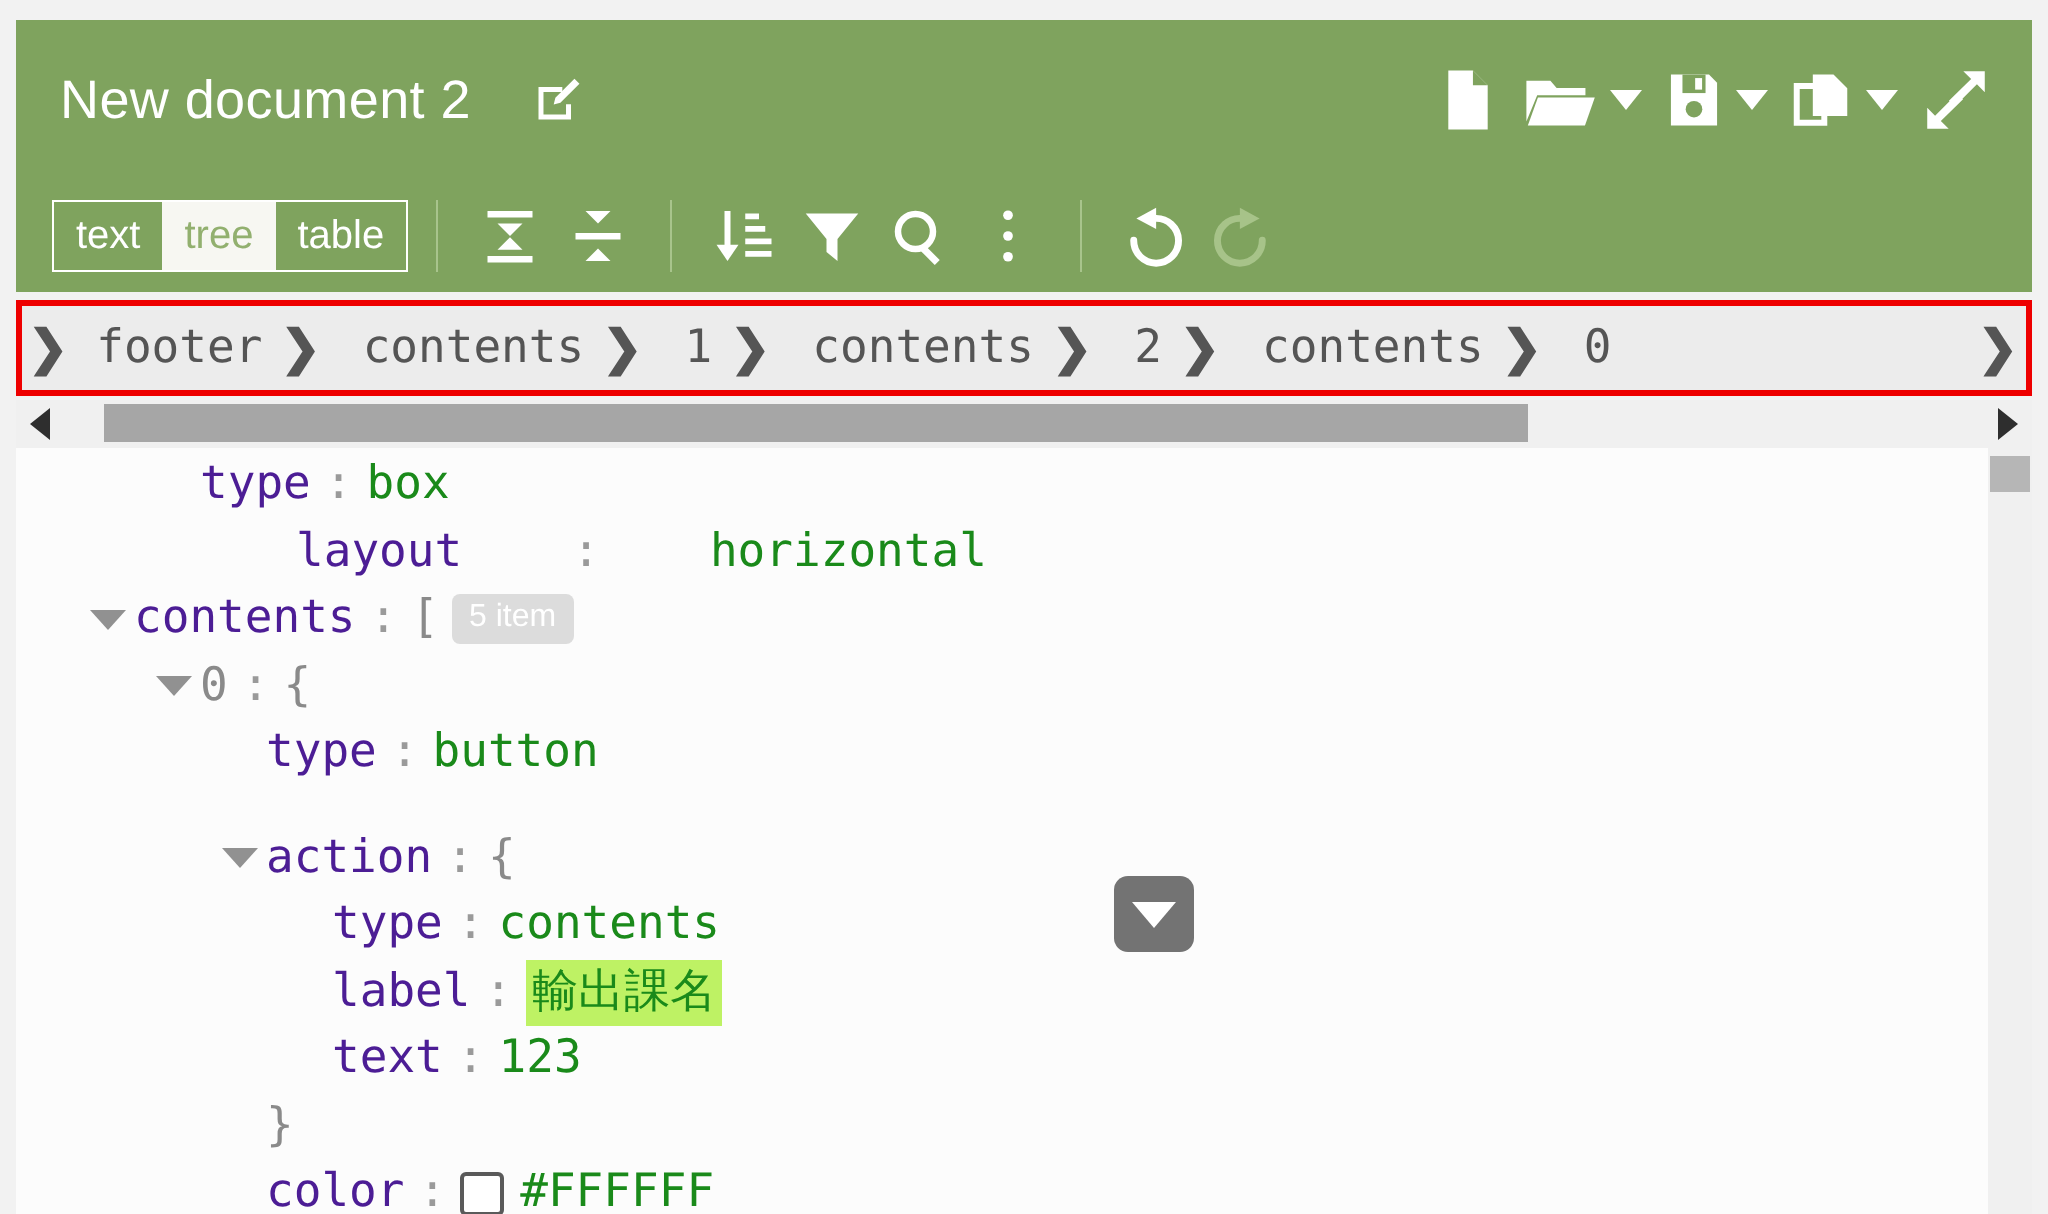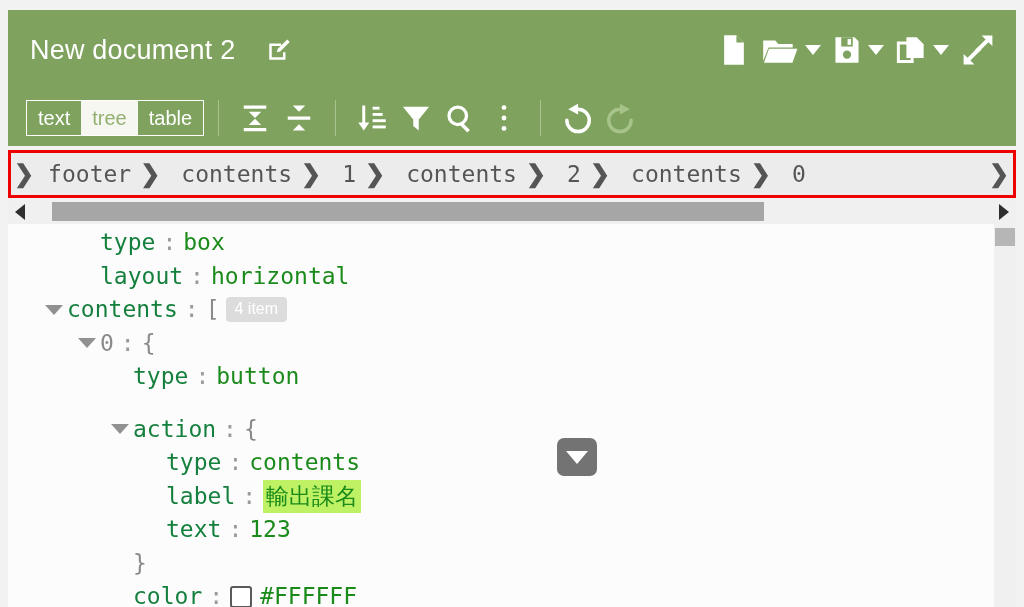--- a/index.html
+++ b/index.html
@@ -235,21 +235,21 @@
     cursor: pointer;
   }
   .tri i {
     display: block;
     width: 0; height: 0;
     border-left: 9px solid transparent;
     border-right: 9px solid transparent;
     border-top: 10px solid #919191;
   }
   .tri.blank { cursor: default; }
-  .key  { color: #15803d; }
+  .key  { color: #4c1d95; }
   .idx  { color: #8a8a8a; }
   .colon { color: #9a9a9a; padding: 0 7px; }
   .val  { color: #1a8a1a; }
   .brace { color: #8a8a8a; }
   .bracket { color: #8a8a8a; }
   .count-badge {
     background: #dcdcdc;
     color: #ffffff;
     font-family: "Liberation Sans", sans-serif;
     font-size: 16px;
@@ -519,34 +519,34 @@
   </div>
 
   <div class="content">
     <div class="tree" id="tree-root">
         <div class="row" style="padding-left: 66px;">
           <span class="tri blank"></span>
           <span class="key">type</span>
           <span class="colon">:</span>
           <span class="val">box</span>
         </div>
-        <div class="row" style="padding-left: 66px;">
+        <div class="row" style="padding-left: 66px; gap: 48px;">
           <span class="tri blank"></span>
           <span class="key">layout</span>
           <span class="colon">:</span>
           <span class="val">horizontal</span>
         </div>
         <div class="row" style="padding-left: 33px;">
           <span class="tri">
             <i></i>
           </span>
           <span class="key">contents</span>
           <span class="colon">:</span>
           <span class="bracket">[</span>
-          <span class="count-badge">4 item</span>
+          <span class="count-badge">5 item</span>
         </div>
         <div class="row" style="padding-left: 66px;">
           <span class="tri">
             <i></i>
           </span>
           <span class="idx">0</span>
           <span class="colon">:</span>
           <span class="bracket">{</span>
         </div>
         <div class="row" style="padding-left: 99px;">

